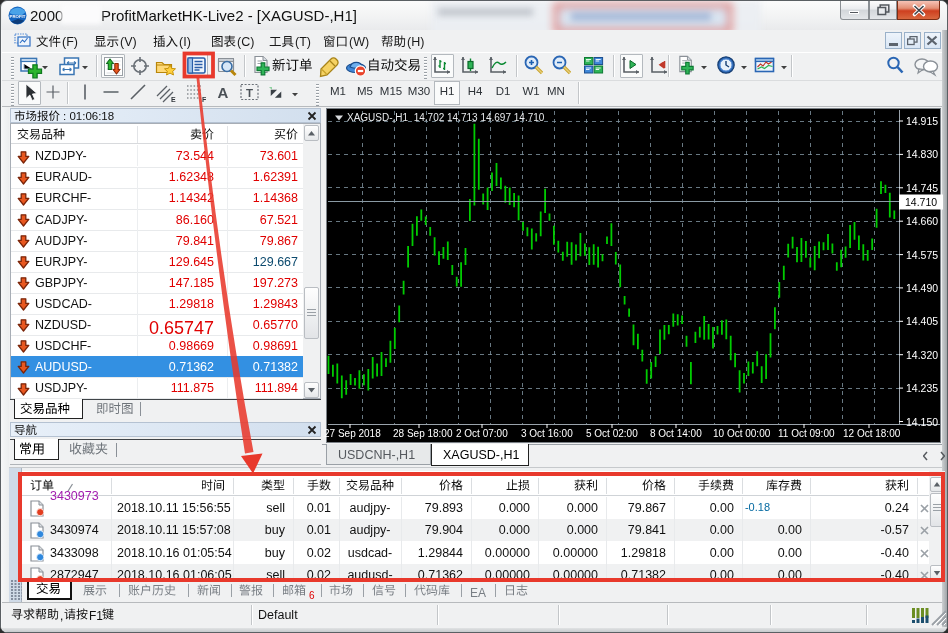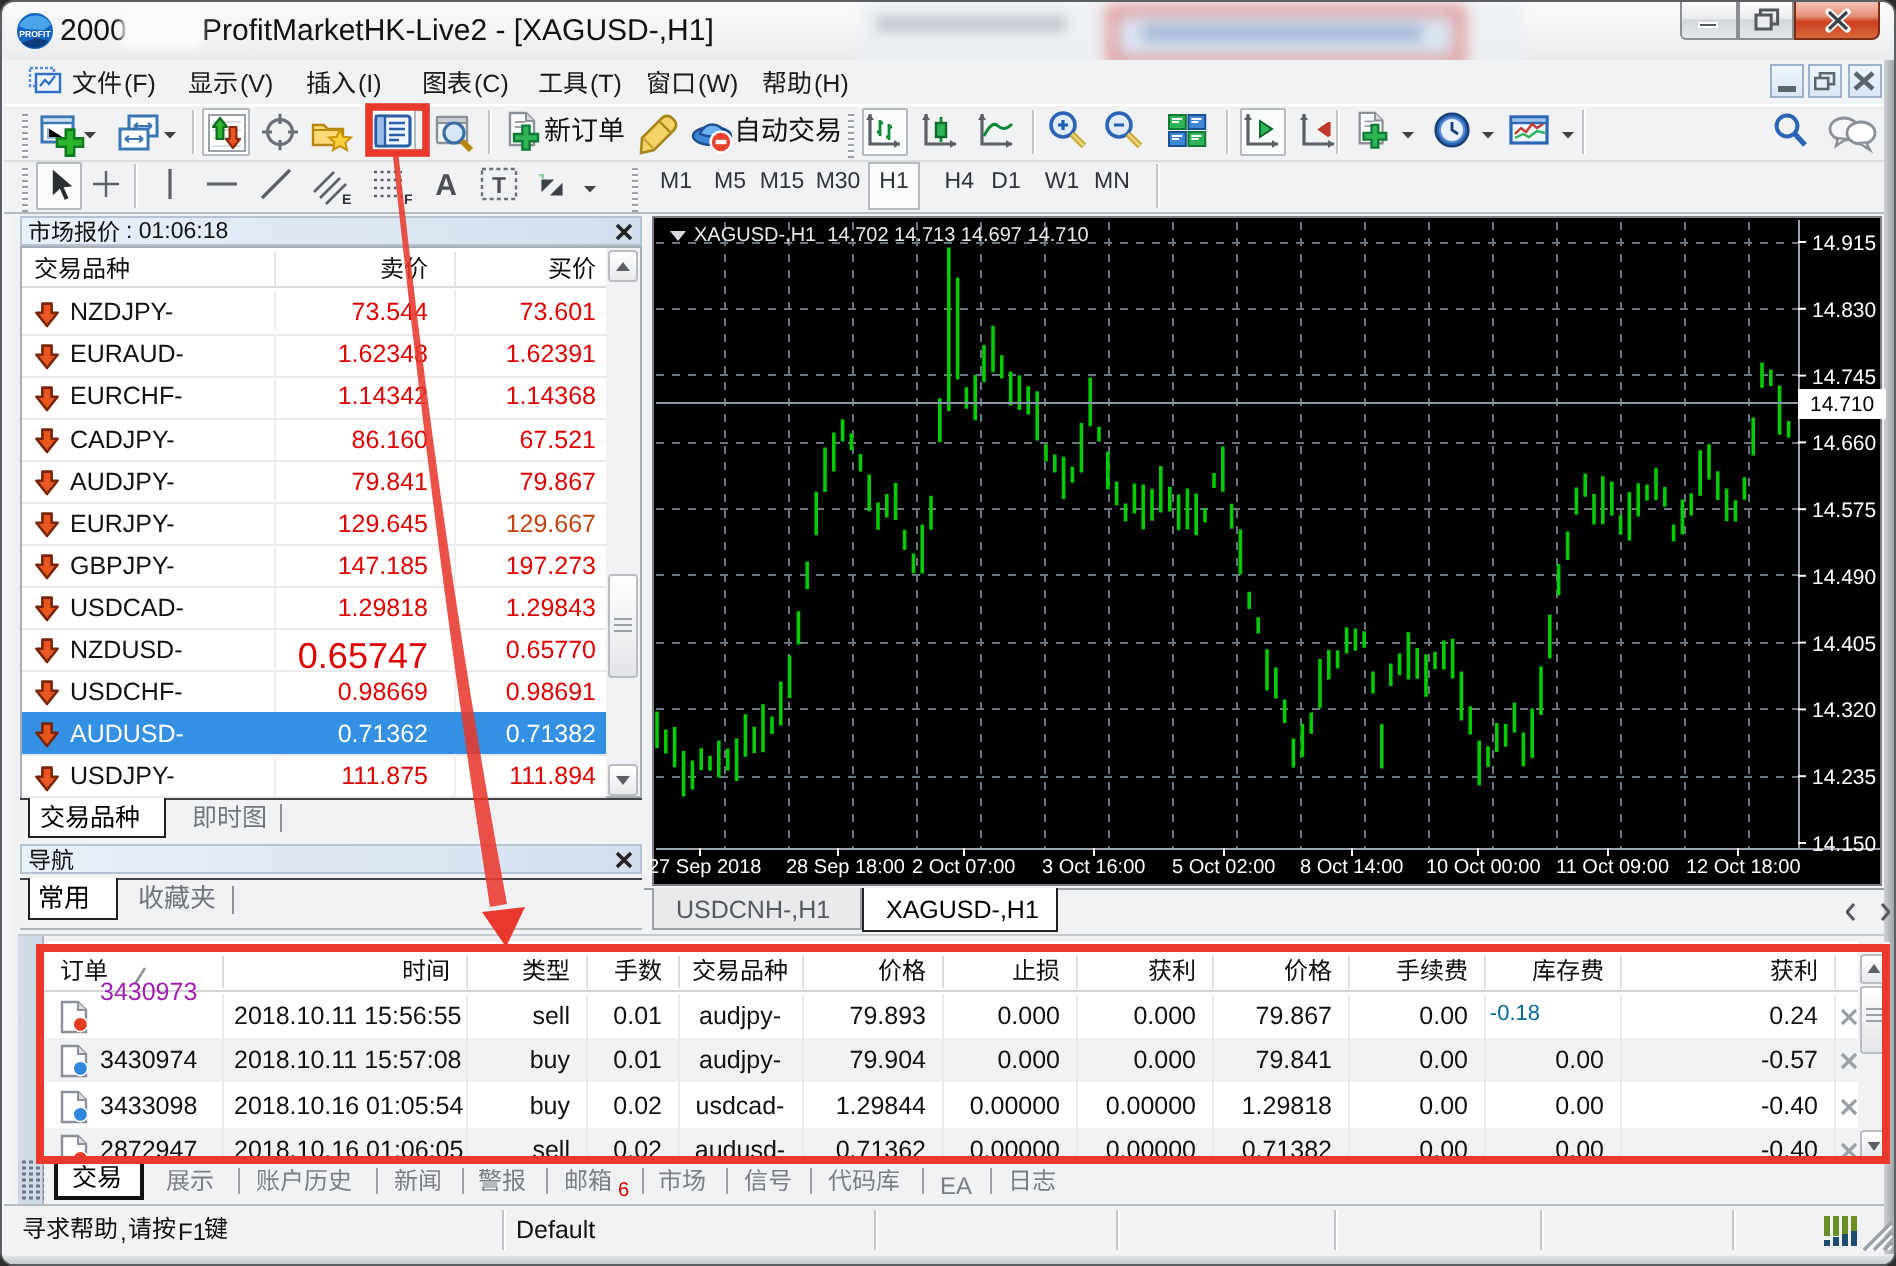--- a/index.html
+++ b/index.html
@@ -300,21 +300,21 @@
 <svg class="abs" style="left:290px;top:83px" width="8" height="20" viewBox="0 0 8 20">
       <path d="M1 9 L7 9 L4 12.2 Z" fill="#404040"></path>
     </svg>
 <div class="abs" style="left:315px;top:83px;width:3px;height:22px;background:repeating-linear-gradient(180deg,#9aa0a6 0 1px,transparent 1px 3px),repeating-linear-gradient(180deg,transparent 0 1px,#fff 1px 2px,transparent 2px 3px)"></div>
 <div class="lab" style="left:325px;top:84px;width:24px;text-align:center;font-size:11.5px;color:#2e3338">M1</div>
 <div class="lab" style="left:352px;top:84px;width:24px;text-align:center;font-size:11.5px;color:#2e3338">M5</div>
 <div class="lab" style="left:378px;top:84px;width:24px;text-align:center;font-size:11.5px;color:#2e3338">M15</div>
 <div class="lab" style="left:406px;top:84px;width:24px;text-align:center;font-size:11.5px;color:#2e3338">M30</div>
 <div class="abs" style="left:433px;top:80px;width:26px;height:24px;background:#fafbfb;border:1px solid #b4b9be"></div>
 <div class="lab" style="left:434px;top:84px;width:24px;text-align:center;font-size:11.5px;color:#2e3338">H1</div>
-<div class="lab" style="left:462px;top:84px;width:24px;text-align:right;font-size:11.5px;color:#2e3338">H4</div>
+<div class="lab" style="left:462px;top:84px;width:24px;text-align:center;font-size:11.5px;color:#2e3338">H4</div>
 <div class="lab" style="left:490px;top:84px;width:24px;text-align:center;font-size:11.5px;color:#2e3338">D1</div>
 <div class="lab" style="left:518px;top:84px;width:24px;text-align:center;font-size:11.5px;color:#2e3338">W1</div>
 <div class="lab" style="left:546px;top:84px;width:24px;font-size:11.5px;color:#2e3338">MN</div>
 <div class="abs" style="left:577px;top:81px;width:2px;height:22px;border-left:1px solid #c3c6c9;border-right:1px solid #fff"></div>
 <div class="abs" style="left:8px;top:106px;width:313px;height:364px;background:#f0f1f2"></div>
 <div class="abs" style="left:9px;top:107px;width:311px;height:15px;background:linear-gradient(90deg,#e8f0f9,#d2dfee);border:1px solid #b5c2d2"></div>
 <svg style="position:absolute;left:13px;top:108.5px" width="48" height="15" viewBox="0 0 48 15">
       <path d="M4.7 0.6C5 1.1 5.3 1.7 5.5 2.2H0.6V3H5.3V4.6H1.7V9.7H2.6V5.4H5.3V11H6.2V5.4H9V8.6C9 8.8 9 8.8 8.8 8.8C8.6 8.8 7.9 8.8 7.1 8.8C7.2 9.1 7.3 9.4 7.4 9.7C8.4 9.7 9 9.7 9.4 9.5C9.8 9.4 9.9 9.1 9.9 8.6V4.6H6.2V3H10.9V2.2H6.3L6.5 2.1C6.3 1.6 5.9 0.9 5.6 0.4Z M16.2 5.1C16.3 5 16.7 5 17.2 5H18C17.6 6.3 16.7 7.3 15.7 8L15.5 7.3L14.3 7.8V4.1H15.6V3.3H14.3V0.6H13.5V3.3H12.1V4.1H13.5V8.1C12.9 8.3 12.4 8.5 11.9 8.6L12.2 9.5C13.2 9.1 14.5 8.6 15.7 8.1L15.7 8C15.9 8.1 16.2 8.4 16.3 8.5C17.4 7.7 18.3 6.5 18.9 5H19.8C19.1 7.5 17.8 9.4 15.9 10.5C16.1 10.6 16.4 10.9 16.5 11C18.5 9.7 19.8 7.7 20.6 5H21.4C21.2 8.4 21 9.7 20.7 10C20.6 10.1 20.4 10.2 20.3 10.2C20.1 10.2 19.6 10.2 19.1 10.1C19.3 10.3 19.4 10.7 19.4 10.9C19.9 11 20.3 11 20.6 10.9C21 10.9 21.2 10.8 21.4 10.5C21.8 10.1 22 8.6 22.3 4.6C22.3 4.5 22.3 4.2 22.3 4.2H17.7C18.8 3.4 20 2.5 21.3 1.4L20.6 0.9L20.4 1H15.8V1.8H19.5C18.5 2.7 17.4 3.5 17 3.7C16.6 4 16.1 4.3 15.9 4.3C16 4.5 16.2 4.9 16.2 5.1Z M27.9 0.9V11H28.7V5.6H29.1C29.5 6.8 30.1 7.9 30.9 8.8C30.3 9.5 29.6 10 28.8 10.4C29 10.6 29.2 10.9 29.4 11.1C30.2 10.6 30.8 10.1 31.4 9.5C32 10.1 32.7 10.6 33.5 11C33.6 10.8 33.9 10.4 34.1 10.3C33.3 9.9 32.6 9.4 32 8.8C32.8 7.7 33.4 6.4 33.7 4.9L33.1 4.8L32.9 4.8H28.7V1.7H32.4C32.3 2.7 32.3 3.1 32.1 3.3C32 3.4 31.9 3.4 31.7 3.4C31.4 3.4 30.7 3.4 29.9 3.3C30 3.5 30.2 3.8 30.2 4C30.9 4.1 31.7 4.1 32 4.1C32.4 4 32.7 4 32.9 3.8C33.1 3.5 33.2 2.8 33.3 1.2C33.3 1.1 33.3 0.9 33.3 0.9ZM29.9 5.6H32.6C32.4 6.5 32 7.4 31.4 8.2C30.8 7.4 30.3 6.5 29.9 5.6ZM25.2 0.5V2.8H23.5V3.6H25.2V6.1L23.4 6.5L23.6 7.4L25.2 7V10C25.2 10.2 25.1 10.2 24.9 10.2C24.7 10.2 24.1 10.2 23.5 10.2C23.6 10.5 23.7 10.8 23.8 11C24.7 11 25.2 11 25.6 10.9C25.9 10.7 26 10.5 26 10V6.7L27.4 6.3L27.3 5.5L26 5.8V3.6H27.4V2.8H26V0.5Z M42.8 4.9V11H43.7V4.9ZM39.6 4.9V6.5C39.6 7.6 39.4 9.4 37.8 10.5C38 10.7 38.3 10.9 38.4 11.1C40.2 9.8 40.4 7.9 40.4 6.5V4.9ZM41.4 0.4C40.8 1.9 39.5 3.6 37.5 4.8C37.7 4.9 37.9 5.3 38 5.5C39.6 4.5 40.8 3.2 41.6 1.9C42.5 3.3 43.8 4.6 45.1 5.3C45.2 5.1 45.5 4.8 45.7 4.6C44.3 3.9 42.9 2.5 42 1.1L42.3 0.6ZM37.6 0.5C37 2.2 36 3.9 34.9 5.1C35.1 5.3 35.3 5.7 35.4 5.9C35.8 5.5 36.1 5.1 36.4 4.7V11H37.3V3.2C37.7 2.4 38.1 1.6 38.4 0.7Z" fill="#111"></path>
     </svg>
 <div class="lab" style="left:62px;top:109px;font-size:11.5px;color:#111">: 01:06:18</div>
@@ -377,21 +377,21 @@
 <div class="rlab" style="left:100px;top:232.5px;width:113px;font-size:12.5px;color:#e00000">79.841</div>
 <div class="rlab" style="left:184px;top:232.5px;width:113px;font-size:12.5px;color:#e00000">79.867</div>
 <div class="abs" style="left:10px;top:249.8px;width:292px;height:1px;background:#e8eaec"></div>
 <div class="abs" style="left:136px;top:229px;width:1px;height:21px;background:#eceef0"></div>
 <div class="abs" style="left:226px;top:229px;width:1px;height:21px;background:#eceef0"></div>
 <svg class="abs" style="left:16px;top:255px" width="13" height="13" viewBox="0 0 13 13">
 <path d="M4.2 0.8 h4.6 v4.6 h3 L6.5 12 L1.2 5.4 h3 Z" fill="#e8571f" stroke="#7a2408" stroke-width="1.3" stroke-linejoin="round"></path>
     </svg>
 <div class="lab" style="left:34px;top:253.6px;font-size:12.5px;color:#111">EURJPY-</div>
 <div class="rlab" style="left:100px;top:253.6px;width:113px;font-size:12.5px;color:#e00000">129.645</div>
-<div class="rlab" style="left:184px;top:253.6px;width:113px;font-size:12.5px;color:#c2410c">129.667</div>
+<div class="rlab" style="left:184px;top:253.6px;width:113px;font-size:12.5px;color:#0c4a6e">129.667</div>
 <div class="abs" style="left:10px;top:270.8px;width:292px;height:1px;background:#e8eaec"></div>
 <div class="abs" style="left:136px;top:250px;width:1px;height:21px;background:#eceef0"></div>
 <div class="abs" style="left:226px;top:250px;width:1px;height:21px;background:#eceef0"></div>
 <svg class="abs" style="left:16px;top:276px" width="13" height="13" viewBox="0 0 13 13">
 <path d="M4.2 0.8 h4.6 v4.6 h3 L6.5 12 L1.2 5.4 h3 Z" fill="#e8571f" stroke="#7a2408" stroke-width="1.3" stroke-linejoin="round"></path>
     </svg>
 <div class="lab" style="left:34px;top:274.6px;font-size:12.5px;color:#111">GBPJPY-</div>
 <div class="rlab" style="left:100px;top:274.6px;width:113px;font-size:12.5px;color:#e00000">147.185</div>
 <div class="rlab" style="left:184px;top:274.6px;width:113px;font-size:12.5px;color:#e00000">197.273</div>
 <div class="abs" style="left:10px;top:291.9px;width:292px;height:1px;background:#e8eaec"></div>

